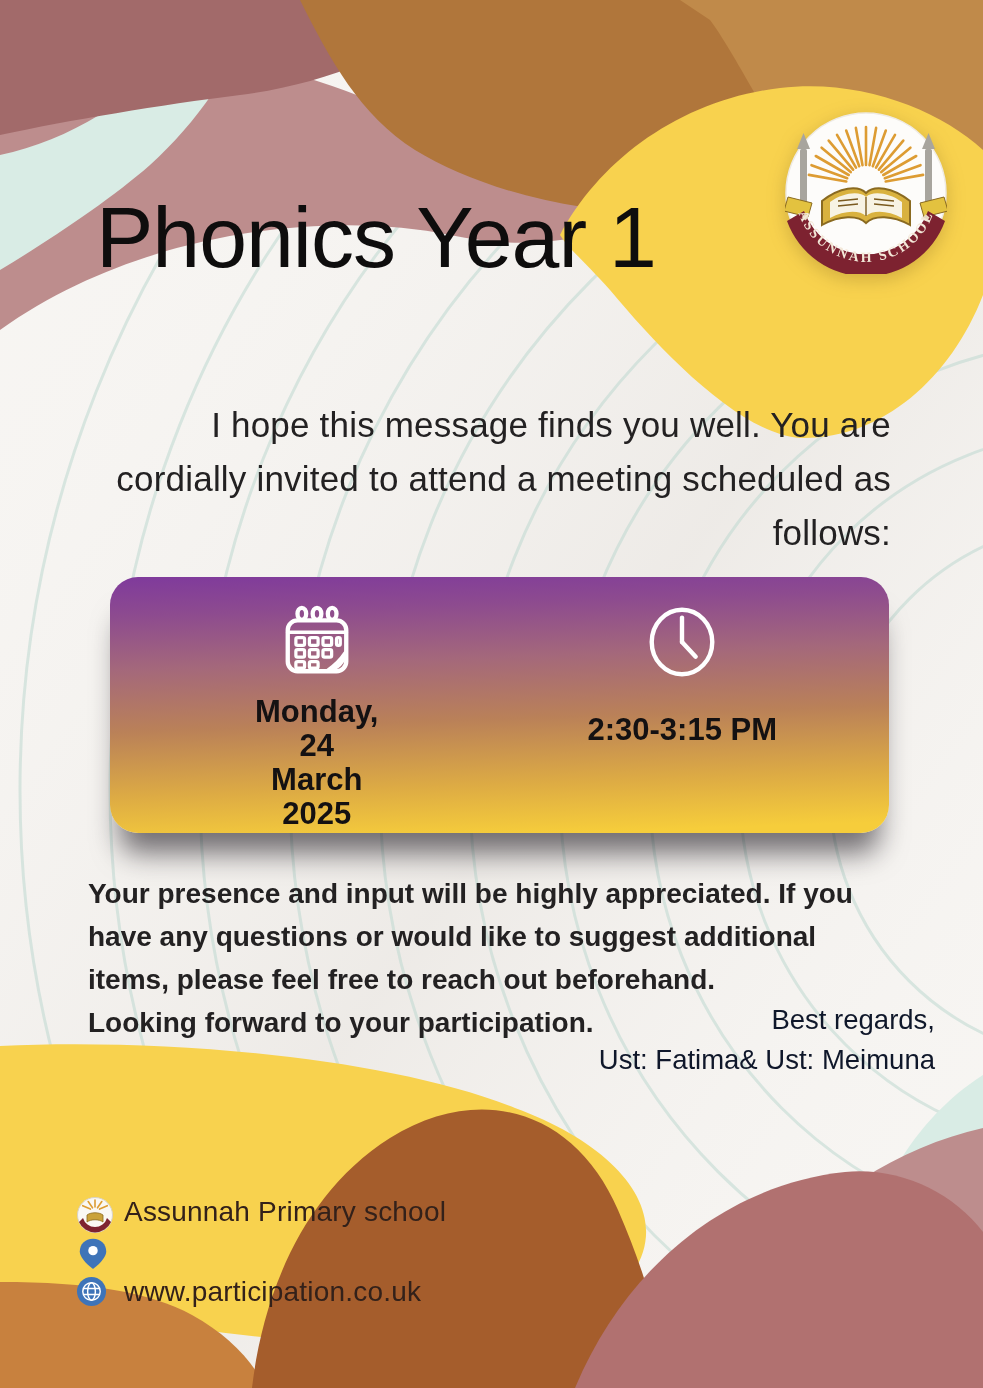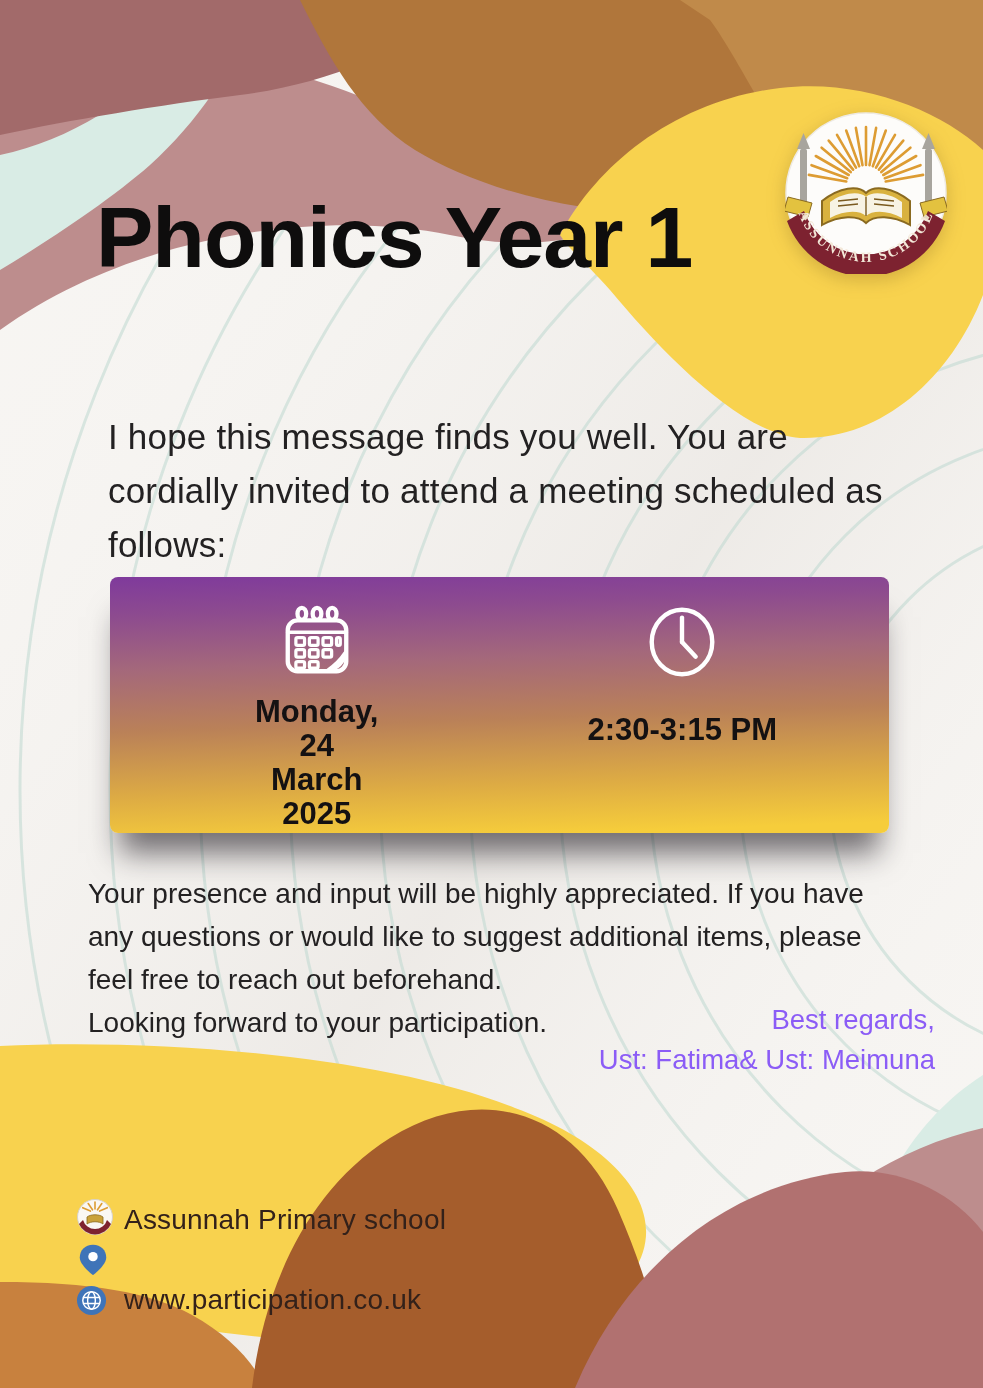--- a/index.html
+++ b/index.html
@@ -6,48 +6,48 @@
   .page{
     position:relative;width:983px;height:1388px;overflow:hidden;
     font-family:"Liberation Sans",sans-serif;background:var(--page_bg,#f7f5f2);
   }
   .page svg.bg{position:absolute;inset:0;z-index:0;}
   .layer{position:absolute;z-index:2;}
   
   .logo{position:absolute;left:785px;top:112px;width:162px;height:162px;z-index:2;
         filter:drop-shadow(0 5px 9px rgba(120,90,30,.30));}
   
-  .title{left:96px;top:188px;margin:0;font-size:86px;line-height:98px;font-weight:700;
+  .title{left:96px;top:188px;margin:0;font-size:86px;line-height:98px;font-weight:400;
          letter-spacing:-1px;color:var(--title_text,#0e0d0d);}
   .title span{display:block;}
   
-  .intro{left:96px;top:398px;width:795px;margin:12px;font-size:35px;line-height:54px;
-         letter-spacing:.2px;color:var(--body_text,#232122);font-weight:400;}
-  
-  .card{left:110px;top:577px;width:779px;height:256px;border-radius:8px;
+  .intro{left:96px;top:398px;width:795px;margin:0;font-size:35px;line-height:54px;
+         letter-spacing:.2px;color:var(--body_text,#232122);font-weight:400;text-align:right;}
+  
+  .card{left:110px;top:577px;width:779px;height:256px;border-radius:28px;
         box-sizing:border-box;display:flex;padding:18px 24px 0;
         background:linear-gradient(178deg,var(--card_purple,#7f3a9c) 0%,#8d4b8f 14%,
                    #a4687b 33%,#ba8158 55%,#ddab44 78%,var(--card_gold,#f6cd3b) 96%);
         box-shadow:0 30px 28px -10px rgba(28,24,32,.60);}
   .card .col{flex:1;display:flex;flex-direction:column;align-items:center;text-align:center;}
   .icon-box{height:94px;display:flex;align-items:center;justify-content:center;}
   .card-label{font-size:31px;line-height:34px;font-weight:700;color:#141112;margin-top:6px;}
   .card-label span{display:block;}
   .time-label{margin-top:24px;}
   
   .closing{left:88px;top:872px;width:806px;margin:0;font-size:28px;line-height:43px;
-           color:var(--body_text,#232122);}
+           color:var(--body_text,#232122);font-weight:bold;}
   .closing p{margin:0;}
   
   .signature{right:48px;top:1000px;text-align:right;font-size:27.5px;line-height:40px;
-             color:#8b5cf6;}
+             color:#0f172a;}
   .signature div{white-space:nowrap;}
   
   .footer{left:76px;top:1196px;}
-  .f-row{display:flex;align-items:flex-end;height:40px;}
+  .f-row{display:flex;align-items:flex-start;height:40px;}
   .f-icon{width:40px;display:flex;align-items:center;justify-content:flex-start;}
   .f-text{margin-left:8px;font-size:28px;color:var(--footer_text,#35211a);letter-spacing:.2px;}
 </style>
 </head>
 <body>
 
 <div class="page">
 
   <svg class="bg" viewBox="0 0 983 1388" preserveAspectRatio="none">
     <rect width="983" height="1388" fill="var(--page_bg)"></rect>

